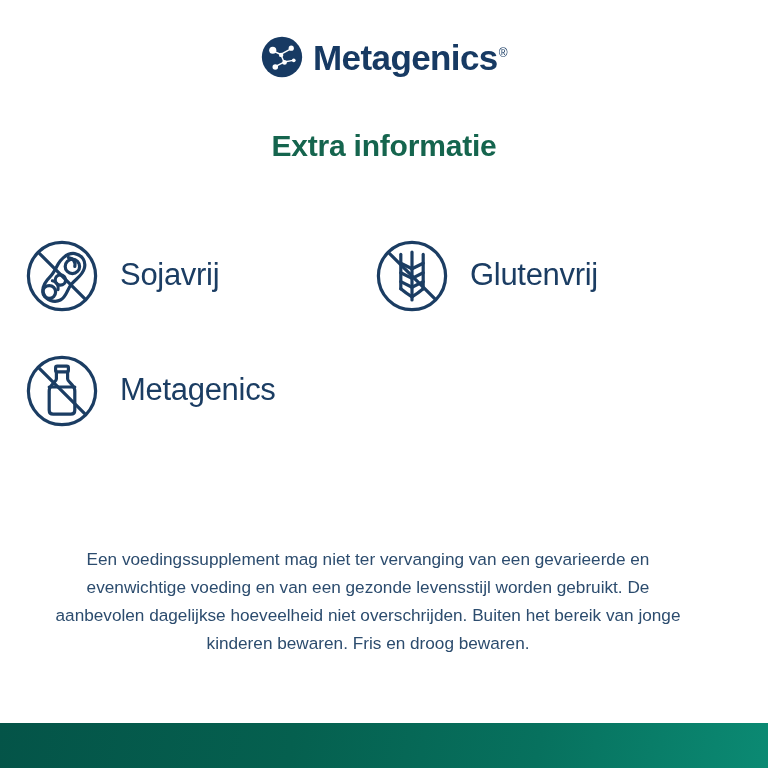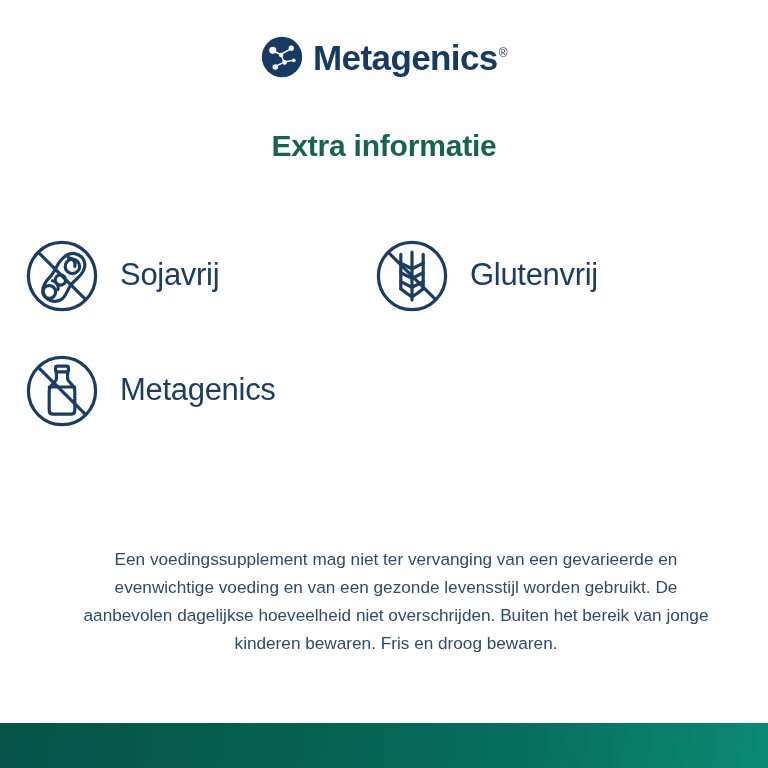--- a/index.html
+++ b/index.html
@@ -92,21 +92,21 @@
     font-size: 31px;
     color: #1b3d63;
     line-height: 1.12;
     letter-spacing: -0.3px;
   }
 
   
   .disclaimer {
     position: absolute;
     top: 546px;
-    left: 76px;
+    left: 48px;
     width: 640px;
     text-align: center;
     font-size: 17.2px;
     line-height: 1.62;
     color: #2c4c6e;
   }
 
   
   .footer-bar {
     position: absolute;

